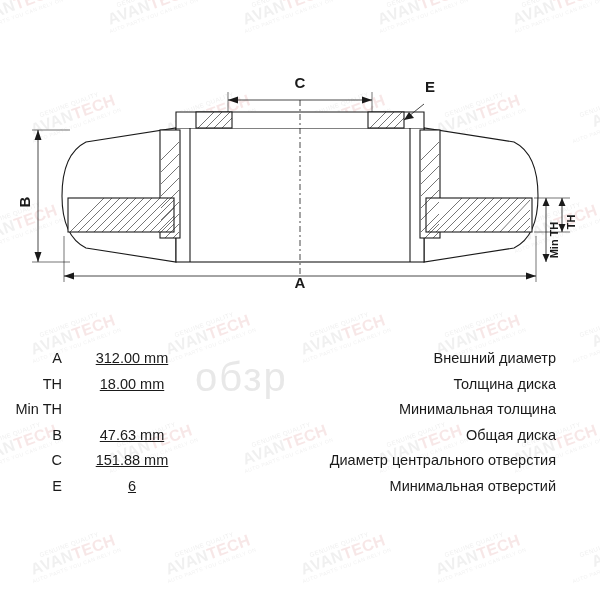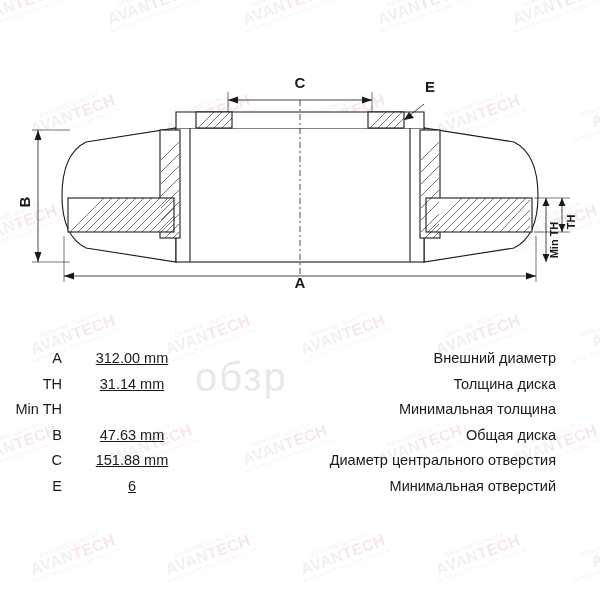--- a/index.html
+++ b/index.html
@@ -409,21 +409,21 @@
   </svg>
 
   <div id="specs">
     <div class="spec-row">
       <div class="spec-key">A</div>
       <div class="spec-val">312.00 mm</div>
       <div class="spec-desc">Внешний диаметр</div>
     </div>
     <div class="spec-row">
       <div class="spec-key">TH</div>
-      <div class="spec-val">31.14 mm</div>
+      <div class="spec-val">18.00 mm</div>
       <div class="spec-desc">Толщина диска</div>
     </div>
     <div class="spec-row">
       <div class="spec-key">Min TH</div>
       <div class="spec-desc">Минимальная толщина</div>
     </div>
     <div class="spec-row">
       <div class="spec-key">B</div>
       <div class="spec-val">47.63 mm</div>
       <div class="spec-desc">Общая диска</div>

